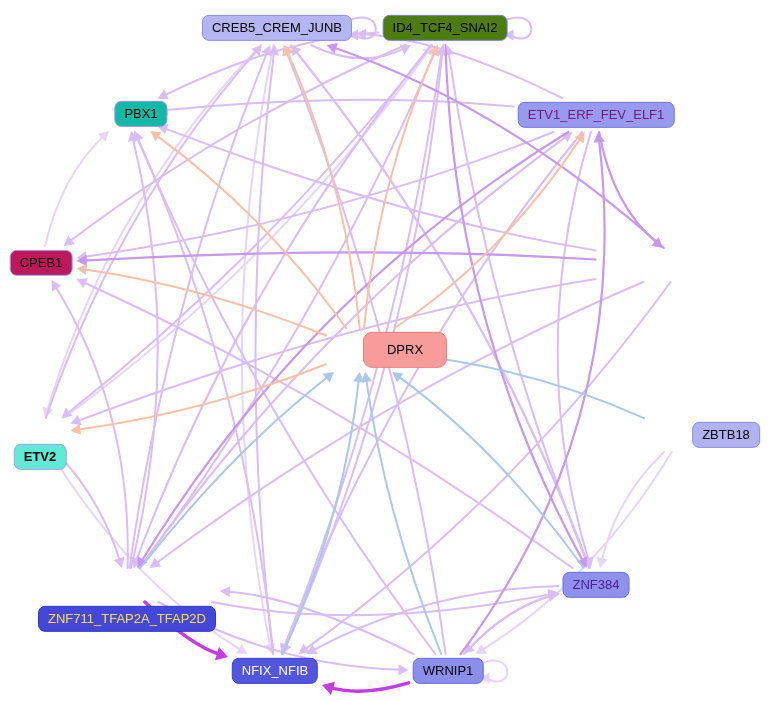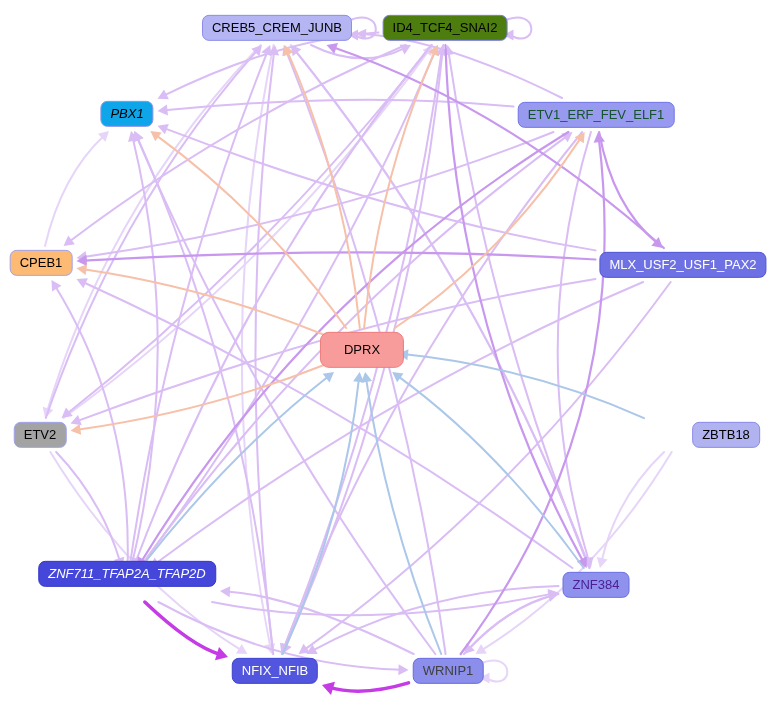--- a/index.html
+++ b/index.html
@@ -31,20 +31,21 @@
     font-size: 13px;
     line-height: 1.1;
     white-space: nowrap;
     z-index: 2;
     cursor: pointer;
     user-select: none;
   }
   .node.center {
     padding: 10px 23px;
     border-radius: 9px;
+    margin-left: 43px;
   }
 </style>
 </head>
 <body>
 
 <div id="graph" style="width: 775px; height: 701px; background: rgb(255, 255, 255);">
     <svg width="775" height="701">
       <path d="M 260.74968582200387 45 Q 109.66000000000001 203.06 47.11922051091961 411.295836846071" stroke="#e6d5f8" stroke-width="2" fill="none" stroke-linecap="round"></path>
       <polygon points="45.10571699577477,418 42.71459382503747,406.84058558963045 53.2497073526402,410.0046625420009" fill="#e6d5f8"></polygon>
       <path d="M 290.7126255039924 45 Q 481.06 280.98 587.0973945936544 561.4523221190428" stroke="#e6d5f8" stroke-width="2" fill="none" stroke-linecap="round"></path>
@@ -173,24 +174,23 @@
       <polygon points="322,685.1 335.02643747900765,681.699716687465 331.0035670810788,695.109284680561" fill="#c53be6"></polygon>
       <path d="M 503.5 21 C 539.5 5, 539.5 51, 509.5 35" stroke="#d9bdf4" stroke-width="2" fill="none" stroke-linecap="round"></path>
       <polygon points="503.5,35 513.5,29.5 513.5,40.5" fill="#d9bdf4"></polygon>
       <path d="M 348 21 C 384 5, 384 51, 354 35" stroke="#d9bdf4" stroke-width="2" fill="none" stroke-linecap="round"></path>
       <polygon points="348,35 358,29.5 358,40.5" fill="#d9bdf4"></polygon>
       <path d="M 479.5 664 C 515.5 648, 515.5 694, 485.5 678" stroke="#e6d5f8" stroke-width="2" fill="none" stroke-linecap="round"></path>
       <polygon points="479.5,678 489.5,672.5 489.5,683.5" fill="#e6d5f8"></polygon>
     </svg>
     <div class="node" style="left: 277px; top: 28px; background: rgb(180, 181, 242); border-color: rgb(139, 141, 233); color: rgb(0, 0, 0);"><span>CREB5_CREM_JUNB</span></div>
     <div class="node" style="left: 445px; top: 28px; background: #4d7c0f; border-color: rgb(124, 126, 230); color: rgb(0, 0, 0);"><span>ID4_TCF4_SNAI2</span></div>
-    <div class="node" style="left: 127px; top: 114px; background: #0ea5e9; border-color: rgb(145, 147, 234); color: rgb(0, 0, 0); font-style: italic;"><span>PBX1</span></div>
-    <div class="node" style="left: 596px; top: 115px; background: rgb(151, 154, 238); border-color: rgb(114, 117, 228); color: #14532d;"><span>ETV1_ERF_FEV_ELF1</span></div>
-    <div class="node" style="left: 41px; top: 263px; background: #fdba74; border-color: rgb(160, 162, 236); color: rgb(0, 0, 0); text-align: center;"><span>CPEB1</span></div>
-    <div class="node" style="left: 683px; top: 265px; background: rgb(110, 113, 227); border-color: rgb(80, 83, 213); color: rgb(255, 255, 255);"><span>MLX_USF2_USF1_PAX2</span></div>
+    <div class="node" style="left: 141px; top: 114px; background: #14b8a6; border-color: rgb(145, 147, 234); color: rgb(0, 0, 0);"><span>PBX1</span></div>
+    <div class="node" style="left: 596px; top: 115px; background: rgb(151, 154, 238); border-color: rgb(114, 117, 228); color: #701a75;"><span>ETV1_ERF_FEV_ELF1</span></div>
+    <div class="node" style="left: 41px; top: 263px; background: #be185d; border-color: rgb(160, 162, 236); color: rgb(0, 0, 0); text-align: center;"><span>CPEB1</span></div>
     <div class="node center" style="left: 362px; top: 350px; background: rgb(248, 155, 155); border-color: rgb(238, 124, 124); color: rgb(0, 0, 0);"><span>DPRX</span></div>
-    <div class="node" style="left: 40px; top: 435px; background: #a3a3a3; border-color: rgb(160, 162, 236); color: rgb(0, 0, 0);"><span>ETV2</span></div>
+    <div class="node" style="left: 40px; top: 457px; background: #5eead4; border-color: rgb(160, 162, 236); color: rgb(0, 0, 0); font-weight: bold;"><span>ETV2</span></div>
     <div class="node" style="left: 682px; top: 435px; background: rgb(177, 179, 241); border-color: rgb(136, 138, 232); color: rgb(0, 0, 0); margin-left: 44px;"><span>ZBTB18</span></div>
-    <div class="node" style="left: 127px; top: 574px; background: rgb(68, 71, 217); border-color: rgb(51, 54, 200); color: #ffffff; font-style: italic;"><span>ZNF711_TFAP2A_TFAP2D</span></div>
+    <div class="node" style="left: 127px; top: 619px; background: rgb(68, 71, 217); border-color: rgb(51, 54, 200); color: #fde047;"><span>ZNF711_TFAP2A_TFAP2D</span></div>
     <div class="node" style="left: 596px; top: 585px; background: rgb(143, 146, 236); border-color: rgb(107, 110, 226); color: #4c1d95;"><span>ZNF384</span></div>
     <div class="node" style="left: 275px; top: 671px; background: rgb(82, 85, 221); border-color: rgb(61, 64, 206); color: rgb(255, 255, 255);"><span>NFIX_NFIB</span></div>
-    <div class="node" style="left: 448px; top: 671px; background: rgb(139, 142, 235); border-color: rgb(104, 107, 224); color: #404040;"><span>WRNIP1</span></div>
+    <div class="node" style="left: 448px; top: 671px; background: rgb(139, 142, 235); border-color: rgb(104, 107, 224); color: #000000;"><span>WRNIP1</span></div>
   </div>
 
 </body></html>

